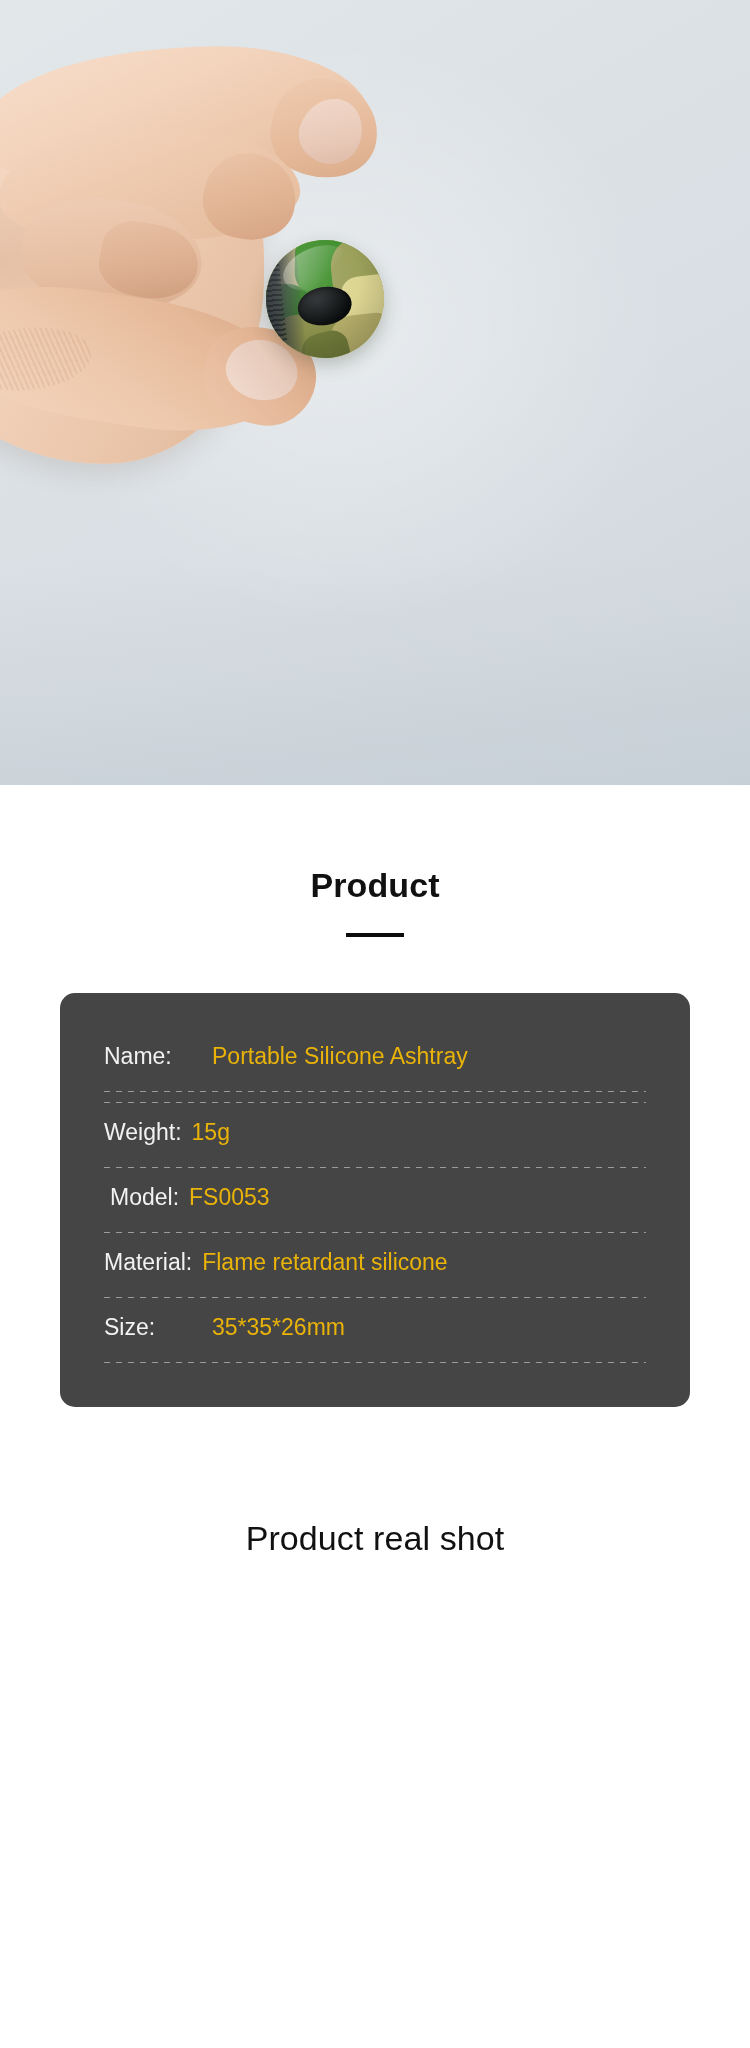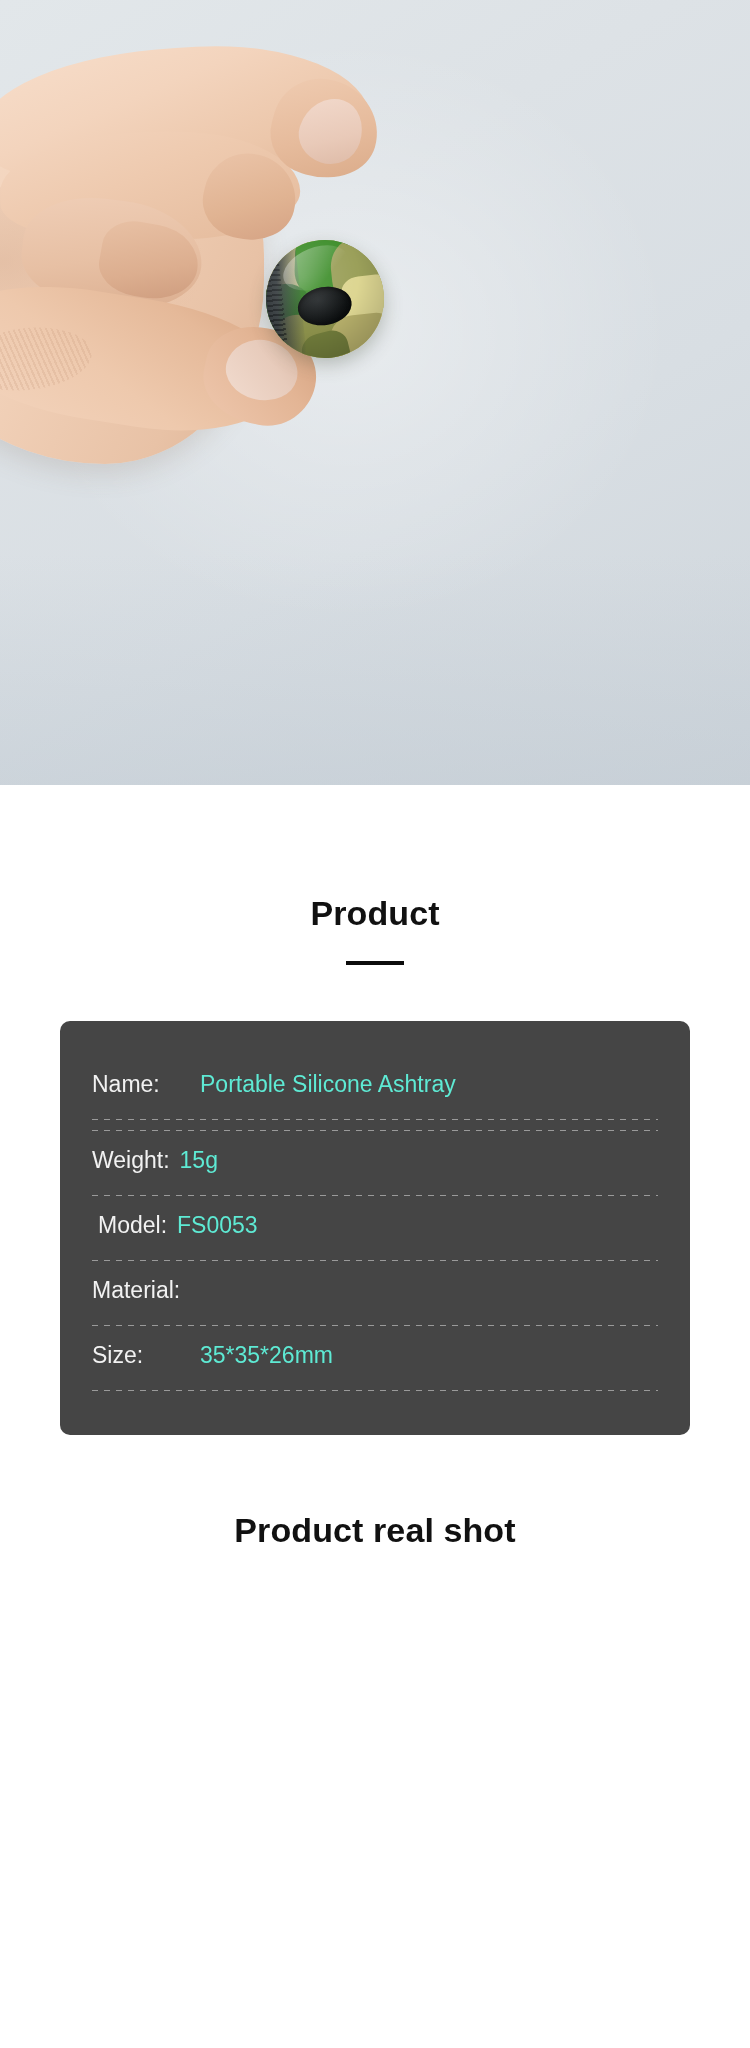--- a/index.html
+++ b/index.html
@@ -178,72 +178,72 @@
     border-radius:50%;
     transform:rotate(-16deg);
   }
   .ash-shade {
     position:absolute; inset:0;
     background:radial-gradient(circle at 34% 30%, rgba(255,255,255,.14) 0%, rgba(0,0,0,0) 48%, rgba(0,0,0,.26) 100%);
     border-radius:50%;
   }
 
   
-  .body-wrap { position:relative; width:750px; background:#fff;margin-top:28px; }
+  .body-wrap { position:relative; width:750px; background:#fff; }
 
   .section-title {
     text-align:center;
     font-size:34px; font-weight:700; line-height:1.35;
     color:#111; letter-spacing:.1px;
     padding-top:78px;
   }
   .title-rule {
     width:58px; height:4px; background:#0c0c0c;
     margin:24px auto 0;
   }
 
   .spec-card {
     margin:56px auto 0;
     width:630px;
     background:#454545;
-    border-radius:10px;
-    padding:42px 32px 36px;
+    border-radius:15px;
+    padding:42px 44px 36px;
   }
   .spec-row {
     display:flex; align-items:center;
     min-height:46px;
     padding:8px 0 10px;
   }
   .spec-label {
     font-size:23px; color:#f2f2f2; font-weight:400;
     white-space:nowrap; line-height:1.2;
   }
   .spec-value {
-    font-size:23px; color:#5eead4; font-weight:400;
+    font-size:23px; color:#eab308; font-weight:400;
     line-height:1.2; white-space:nowrap;
   }
   .lbl-w { width:108px; }
   .lbl-indent { padding-left:6px; }
   .gap-sm { width:10px; }
 
   .spec-sep {
     height:1px;
     background:repeating-linear-gradient(to right,#9a9a9a 0 6px, rgba(154,154,154,0) 6px 12px);
     margin:10px 0 8px;
   }
 
   
   .fscool { display:inline-block; height:26px; }
   .fscool svg { display:block; height:26px; width:auto; }
 
   .footer-title {
     text-align:center;
-    font-size:34px; font-weight:700;
+    font-size:34px; font-weight:400;
     color:#111; letter-spacing:.1px;
-    padding-top:76px;
+    padding-top:112px;
   }
 </style>
 </head>
 <body>
 
 <div class="hero">
   <div class="hero-vig"></div>
 
   <div class="hand">
     <div class="palm"></div>
@@ -310,20 +310,21 @@
     <div class="spec-row">
       <span class="spec-label lbl-indent">Model:</span>
       <span class="gap-sm"></span>
       <span class="spec-value">FS0053</span>
     </div>
     <div class="spec-sep"></div>
 
     <div class="spec-row">
       <span class="spec-label">Material:</span>
       <span class="gap-sm"></span>
+      <span class="spec-value">Flame retardant silicone</span>
     </div>
     <div class="spec-sep"></div>
 
     <div class="spec-row">
       <span class="spec-label lbl-w">Size:</span>
       <span class="spec-value">35*35*26mm</span>
     </div>
     <div class="spec-sep"></div>
 
   </div>

